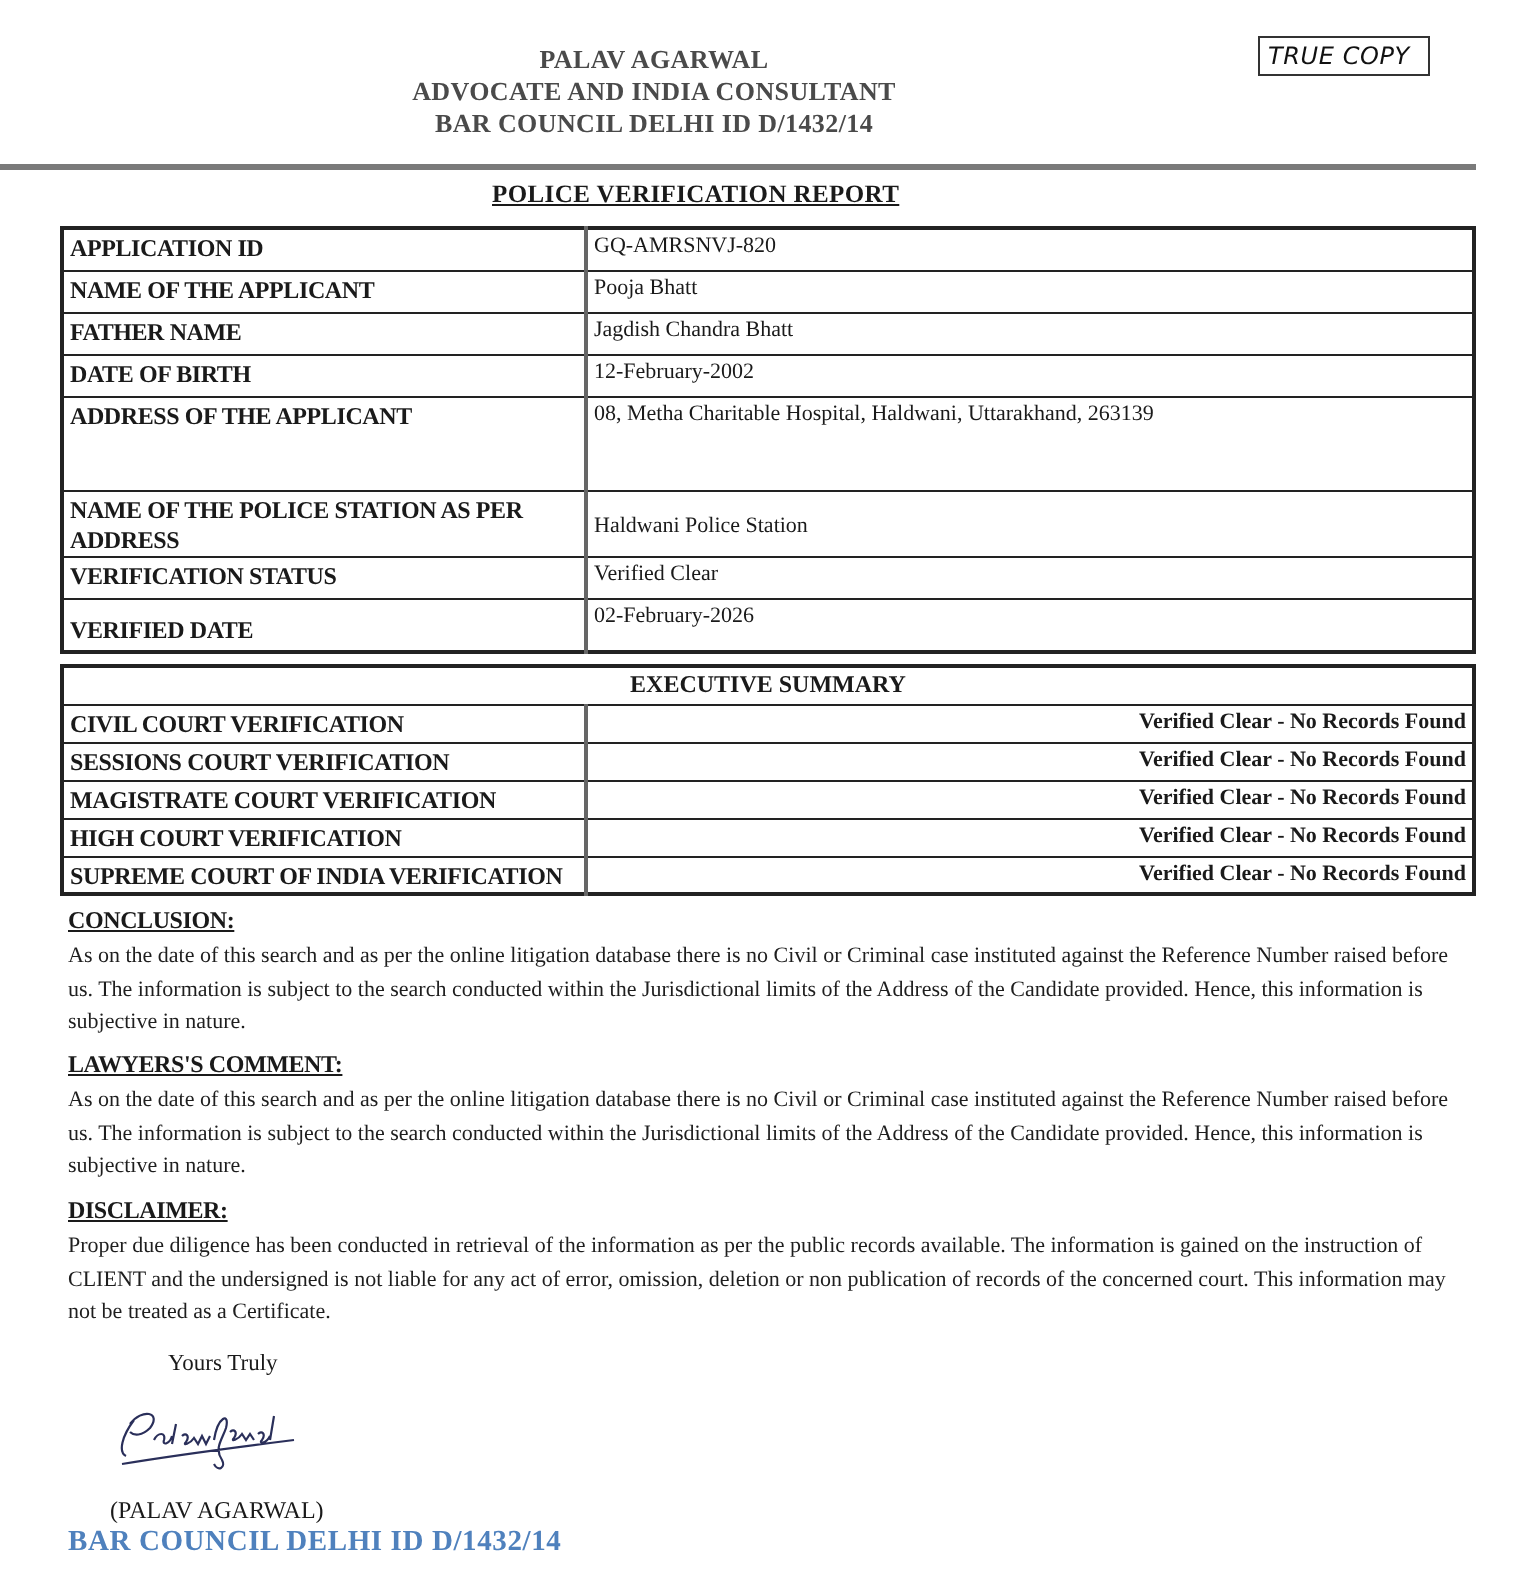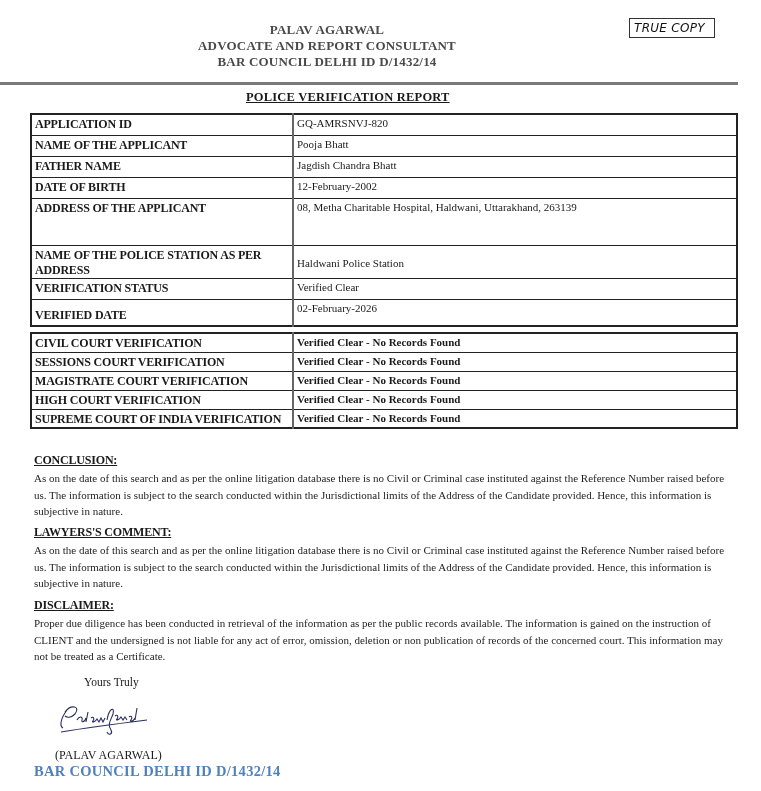--- a/index.html
+++ b/index.html
@@ -24,38 +24,38 @@
   .info-table tr.addr { height: 47px; }
   .info-table tr.ps { height: 33px; }
   .info-table tr.vd { height: 27px; }
   .info-table tr.ps td.value { vertical-align: middle; }
   .info-table tr.ps td.label { line-height: 15px; }
   .info-table tr.vd td.label { vertical-align: bottom; padding-bottom: 2px; }
 
   .sum-table { top: 332px; border: 2px solid #222; }
   .sum-table tr { height: 19px; }
   .sum-table td.head { text-align: center; font-weight: bold; font-size: 12px; padding-top: 1px; }
-  .sum-table td.value { text-align: left; font-weight: bold; }
+  .sum-table td.value { text-align: right; font-weight: bold; }
 
   .section { position: absolute; left: 34px; width: 700px; }
   .section .sec-title { font-weight: bold; font-size: 12px; text-decoration: underline; margin-bottom: 2px; letter-spacing: -0.2px; }
   .section .sec-body { font-size: 11px; line-height: 16.5px; color: #1e1e1e; }
 
   .sign { position: absolute; }
   .yours { left: 84px; top: 676px; font-size: 11.5px; }
   .signature { left: 55px; top: 700px; width: 100px; height: 40px; }
   .signer { left: 55px; top: 748px; font-size: 12px; }
   .bar-id { left: 34px; top: 763px; font-size: 14.5px; font-weight: bold; color: #4f81bd; letter-spacing: 0.3px; }
 </style>
 </head>
 <body>
 
 <div class="header">
   <div class="line">PALAV AGARWAL</div>
-  <div class="line">ADVOCATE AND REPORT CONSULTANT</div>
+  <div class="line">ADVOCATE AND INDIA CONSULTANT</div>
   <div class="line">BAR COUNCIL DELHI ID D/1432/14</div>
 </div>
 
 <div class="true-copy">TRUE COPY</div>
 
 <div class="rule"></div>
 
 <div class="report-title">POLICE VERIFICATION REPORT</div>
 
 <table class="info-table">
@@ -90,20 +90,23 @@
   </tr>
   <tr class="vd">
     <td class="label">VERIFIED DATE</td>
     <td class="value">02-February-2026</td>
   </tr>
 </tbody>
   </table>
 
 <table class="sum-table">
   <tbody>
+      <tr>
+    <td class="head" colspan="2">EXECUTIVE SUMMARY</td>
+  </tr>
   <tr>
     <td class="label">CIVIL COURT VERIFICATION</td>
     <td class="value">Verified Clear - No Records Found</td>
   </tr>
   <tr>
     <td class="label">SESSIONS COURT VERIFICATION</td>
     <td class="value">Verified Clear - No Records Found</td>
   </tr>
   <tr>
     <td class="label">MAGISTRATE COURT VERIFICATION</td>

